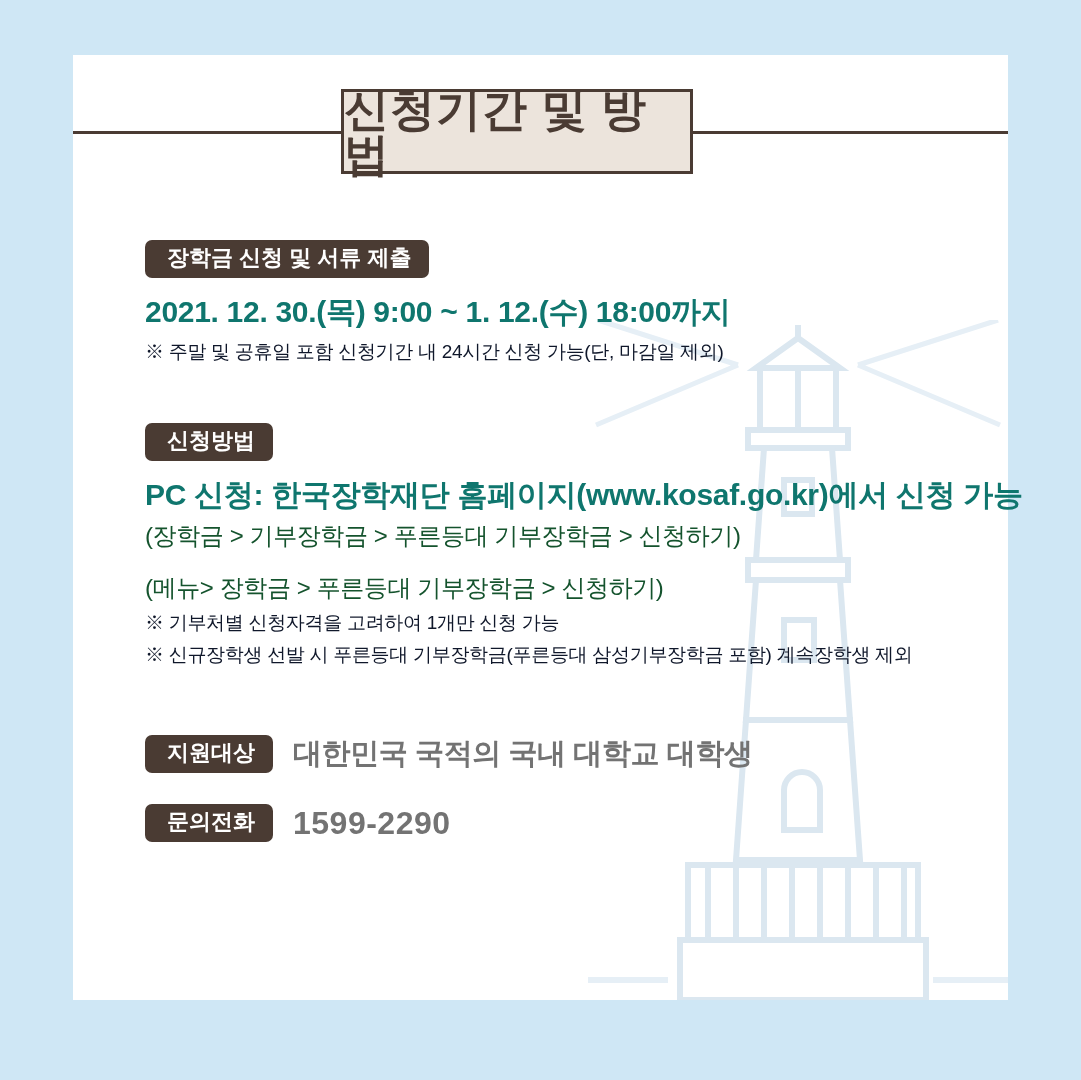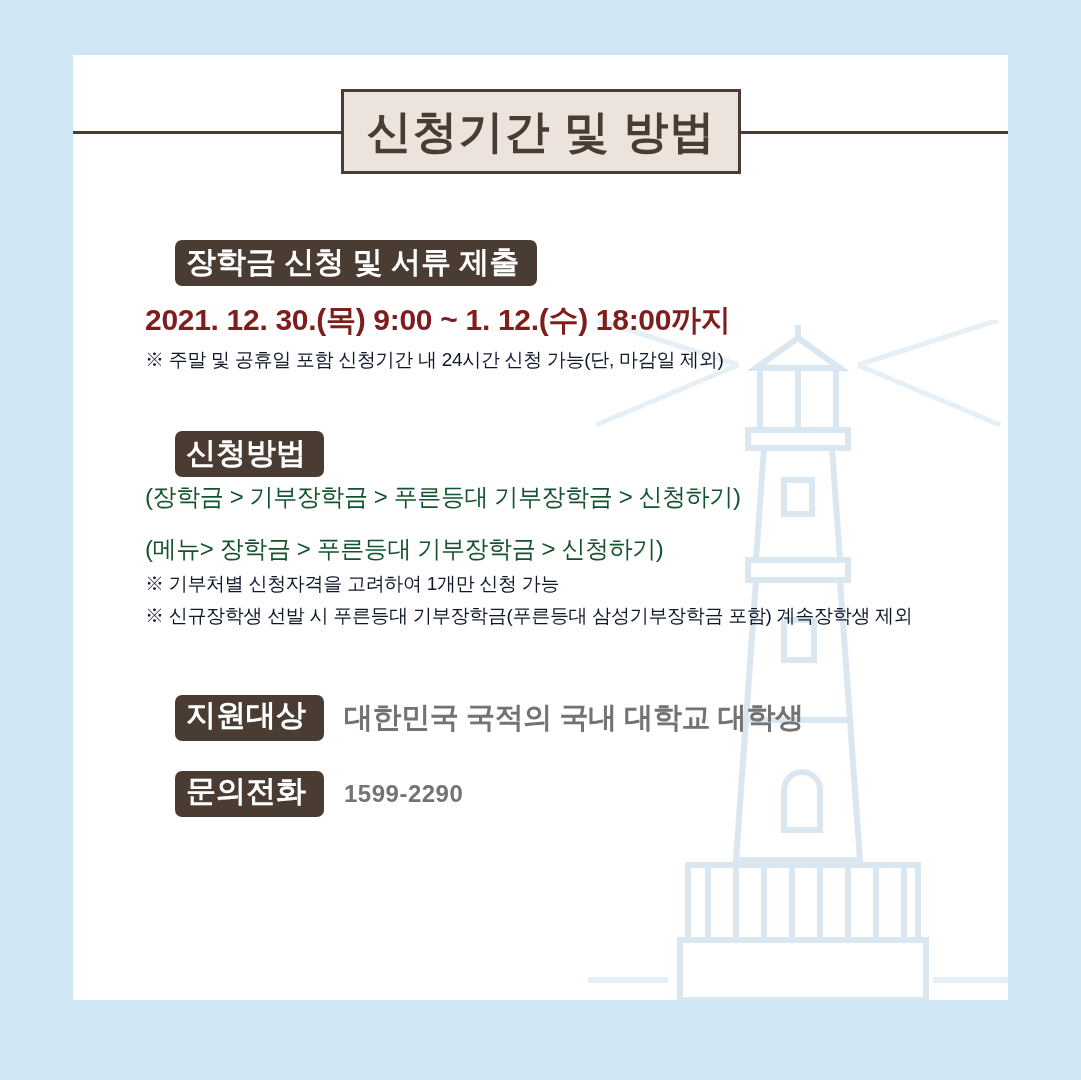--- a/index.html
+++ b/index.html
@@ -47,21 +47,21 @@
     left: 73px;
     top: 131px;
     width: 935px;
     height: 3px;
     background: #4a3b33;
   }
   .title-chip {
     position: absolute;
     left: 341px;
     top: 89px;
-    width: 400px;
+    width: 352px;
     height: 85px;
     background: #ece4dc;
     border: 3px solid #4a3b33;
     display: flex;
     align-items: center;
     justify-content: center;
     box-sizing: border-box;
   }
   .title-chip span {
     font-size: 45px;
@@ -76,34 +76,33 @@
     position: absolute;
     left: 145px;
     top: 240px;
     width: 880px;
   }
 
   .chip {
     display: inline-block;
     background: #4a3b33;
     color: #ffffff;
-    font-size: 30px;
-    font-weight: bold;
-    padding: 7px 18px 9px 11px;
+    font-size: 22px;
+    font-weight: bold;
+    padding: 7px 18px 9px 22px;
     border-radius: 7px;
     line-height: 1;
-    margin-left: 30px;
   }
 
   .block { margin-bottom: 6px; }
 
   .big-line {
     font-size: 30px;
     font-weight: bold;
-    color: #7f1d1d;
+    color: #0f766e;
     margin-top: 14px;
     letter-spacing: -0.3px;
   }
   .note {
     font-size: 19px;
     color: #0f172a;
     margin-top: 6px;
     letter-spacing: -0.3px;
   }
   .sub-line {
@@ -116,29 +115,29 @@
   .gap-lg { height: 52px; }
   .gap-md { height: 30px; }
   .gap-sm { height: 16px; }
 
   
   .row {
     display: flex;
     align-items: center;
     margin-top: 30px;
   }
-  .row .chip { margin-right: 20px; font-family: Liberation Mono, monospace; }
+  .row .chip { margin-right: 20px; }
   .row .value {
     font-size: 29px;
     font-weight: bold;
     color: #737373;
     letter-spacing: -0.4px;
   }
   .row .value.phone {
-    font-size: 24px;
+    font-size: 32px;
     letter-spacing: 0.5px;
   }
 </style>
 </head>
 <body>
 
 <div class="poster">
 
   <div class="card">
     <svg class="lighthouse" viewBox="0 0 420 680" aria-hidden="true">
@@ -185,20 +184,21 @@
     <div class="block">
       <div class="chip">장학금 신청 및 서류 제출</div>
       <div class="big-line">2021. 12. 30.(목) 9:00 ~ 1. 12.(수) 18:00까지</div>
       <div class="note">※ 주말 및 공휴일 포함 신청기간 내 24시간 신청 가능(단, 마감일 제외)</div>
     </div>
 
     <div class="gap-lg"></div>
 
     <div class="block">
       <div class="chip">신청방법</div>
+      <div class="big-line">PC 신청: 한국장학재단 홈페이지(www.kosaf.go.kr)에서 신청 가능</div>
       <div class="sub-line">(장학금 &gt; 기부장학금 &gt; 푸른등대 기부장학금 &gt; 신청하기)</div>
       <div class="gap-sm"></div>
       <div class="sub-line">(메뉴&gt; 장학금 &gt; 푸른등대 기부장학금 &gt; 신청하기)</div>
       <div class="note">※ 기부처별 신청자격을 고려하여 1개만 신청 가능</div>
       <div class="note">※ 신규장학생 선발 시 푸른등대 기부장학금(푸른등대 삼성기부장학금 포함) 계속장학생 제외</div>
     </div>
 
     <div class="gap-md"></div>
 
     <div class="row">

